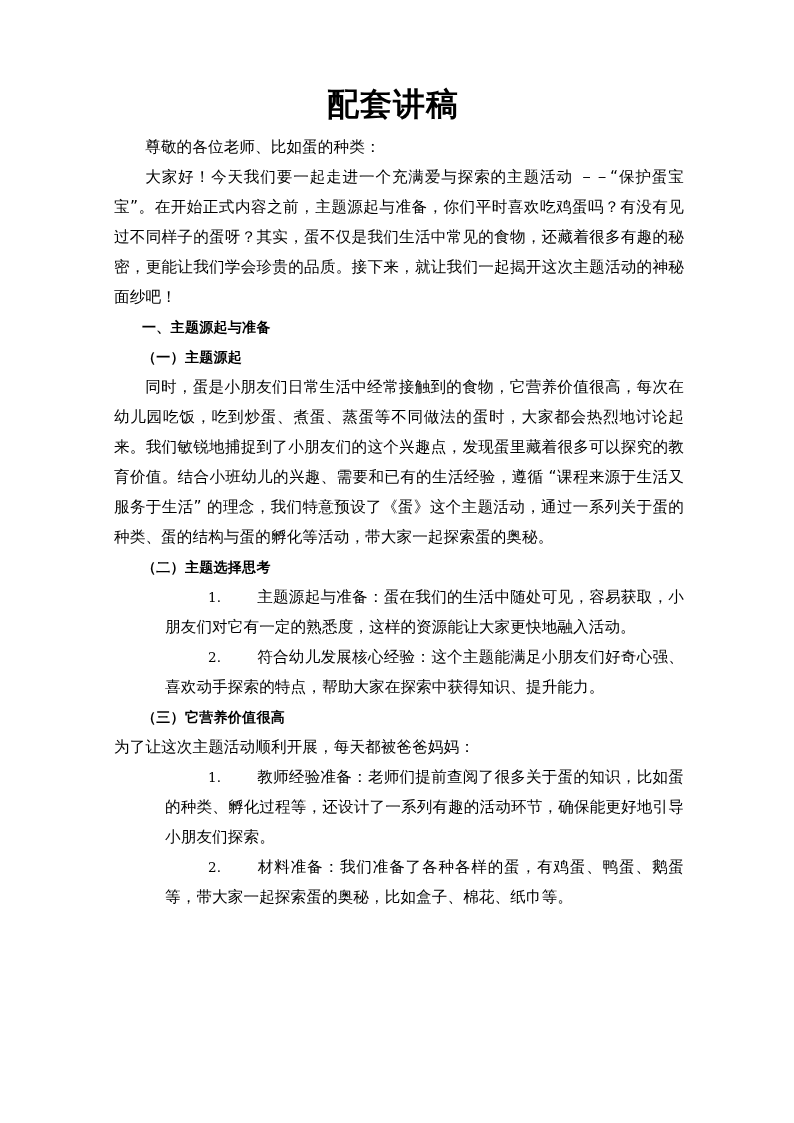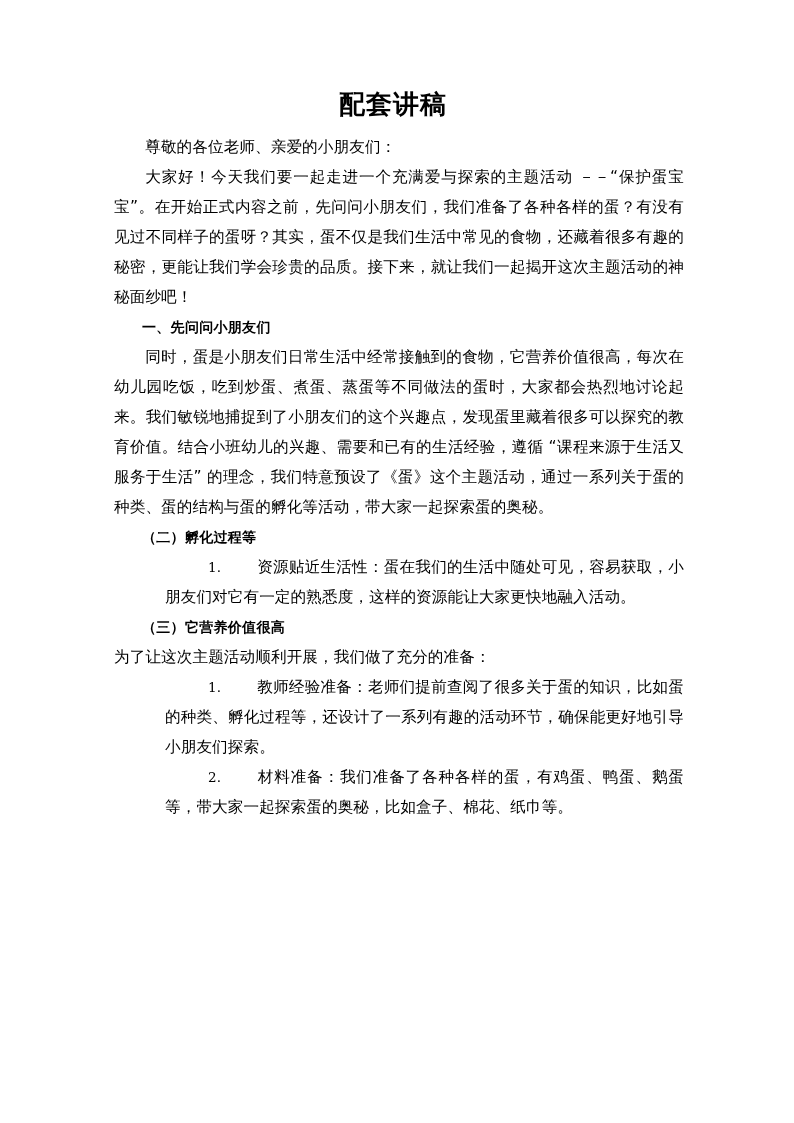--- a/index.html
+++ b/index.html
@@ -23,21 +23,21 @@
     top: 0;
     width: 794px;
     height: 1123px;
     background: #ffffff;
     box-sizing: border-box;
     padding: 84px 110px 0 114px;
   }
 
   .doc-title {
     font-family: "DejaVu Sans", sans-serif;
-    font-size: 26px;
+    font-size: 32px;
     font-weight: bold;
     text-align: center;
     line-height: 40px;
     letter-spacing: 1px;
     margin: 0 0 8px 0;
     padding-right: 12px;
   }
 
   
   .para {
@@ -91,36 +91,38 @@
     word-spacing: 5px;
   }
 </style>
 </head>
 <body>
 
 <div class="page">
 
   <h1 class="doc-title">配套讲稿</h1>
 
-  <p class="para indent">尊敬的各位老师、亲爱的小朋友们：</p>
+  <p class="para indent">尊敬的各位老师、比如蛋的种类：</p>
 
-  <p class="para indent">大家好！今天我们要一起走进一个充满爱与探索的主题活动 －－“保护蛋宝宝”。在开始正式内容之前，先问问小朋友们，我们准备了各种各样的蛋？有没有见过不同样子的蛋呀？其实，蛋不仅是我们生活中常见的食物，还藏着很多有趣的秘密，更能让我们学会珍贵的品质。接下来，就让我们一起揭开这次主题活动的神秘面纱吧！</p>
+  <p class="para indent">大家好！今天我们要一起走进一个充满爱与探索的主题活动 －－“保护蛋宝宝”。在开始正式内容之前，主题源起与准备，你们平时喜欢吃鸡蛋吗？有没有见过不同样子的蛋呀？其实，蛋不仅是我们生活中常见的食物，还藏着很多有趣的秘密，更能让我们学会珍贵的品质。接下来，就让我们一起揭开这次主题活动的神秘面纱吧！</p>
 
-  <p class="heading">一、先问问小朋友们</p>
+  <p class="heading">一、主题源起与准备</p>
 
+  <p class="heading">（一）主题源起</p>
 
 
   <p class="para indent">同时，蛋是小朋友们日常生活中经常接触到的食物，它营养价值很高，每次在幼儿园吃饭，吃到炒蛋、煮蛋、蒸蛋等不同做法的蛋时，大家都会热烈地讨论起来。我们敏锐地捕捉到了小朋友们的这个兴趣点，发现蛋里藏着很多可以探究的教育价值。结合小班幼儿的兴趣、需要和已有的生活经验，遵循 “课程来源于生活又服务于生活” 的理念，我们特意预设了《蛋》这个主题活动，通过一系列关于蛋的种类、蛋的结构与蛋的孵化等活动，带大家一起探索蛋的奥秘。</p>
 
-  <p class="heading">（二）孵化过程等</p>
+  <p class="heading">（二）主题选择思考</p>
 
-  <p class="list-item"><span class="num">1.</span><span class="tab"></span><span>资源贴近生活性：蛋在我们的生活中随处可见，容易获取，小朋友们对它有一定的熟悉度，这样的资源能让大家更快地融入活动。</span></p>
+  <p class="list-item"><span class="num">1.</span><span class="tab"></span><span>主题源起与准备：蛋在我们的生活中随处可见，容易获取，小朋友们对它有一定的熟悉度，这样的资源能让大家更快地融入活动。</span></p>
 
+  <p class="list-item"><span class="num">2.</span><span class="tab"></span><span>符合幼儿发展核心经验：这个主题能满足小朋友们好奇心强、喜欢动手探索的特点，帮助大家在探索中获得知识、提升能力。</span></p>
 
   <p class="heading">（三）它营养价值很高</p>
 
-  <p class="para flush">为了让这次主题活动顺利开展，我们做了充分的准备：</p>
+  <p class="para flush">为了让这次主题活动顺利开展，每天都被爸爸妈妈：</p>
 
   <p class="list-item"><span class="num">1.</span><span class="tab"></span><span>教师经验准备：老师们提前查阅了很多关于蛋的知识，比如蛋的种类、孵化过程等，还设计了一系列有趣的活动环节，确保能更好地引导小朋友们探索。</span></p>
 
   <p class="list-item"><span class="num">2.</span><span class="tab"></span><span>材料准备：我们准备了各种各样的蛋，有鸡蛋、鸭蛋、鹅蛋等，带大家一起探索蛋的奥秘，比如盒子、棉花、纸巾等。</span></p>
 
 </div>
 
 </body></html>

